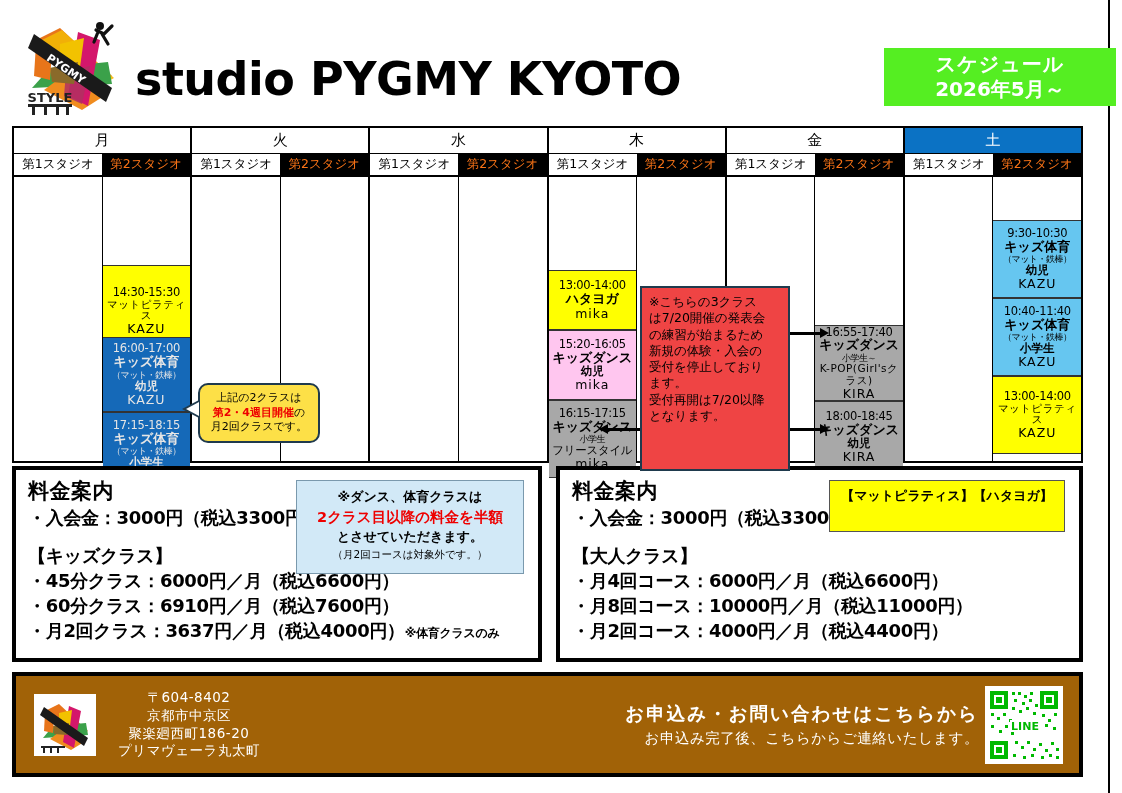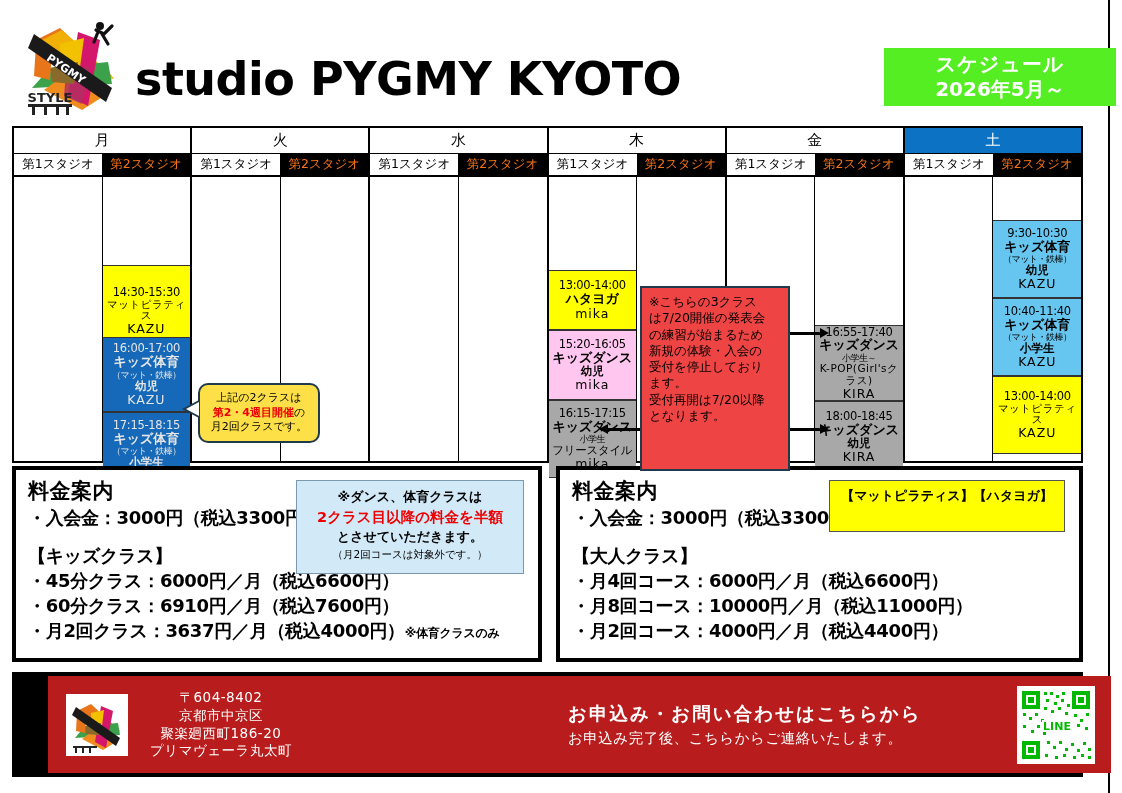--- a/index.html
+++ b/index.html
@@ -120,27 +120,27 @@
   .noteyellow{
     position:absolute;right:14px;top:10px;width:236px;height:52px;
     background:#ffff00;border:1px solid #555;box-sizing:border-box;
     font-size:13px;line-height:1.6;text-align:center;padding-top:5px;font-weight:bold;margin-left:10px;
   }
   .noteyellow .red{color:#ee0000;}
 
   
   .footer{position:absolute;left:12px;top:672px;width:1071px;height:105px;
           background:#000;box-sizing:border-box;padding:4px;}
-  .foot-in{position:relative;width:100%;height:100%;background:#b91c1c;display:flex;margin-left:32px;}
+  .foot-in{position:relative;width:100%;height:100%;background:#a16207;display:flex;}
   .foot-left{width:520px;position:relative;display:flex;align-items:center;}
   .flogo{width:62px;height:62px;background:#fff;margin-left:18px;}
   .addr{color:#fff;font-size:13.5px;line-height:1.32;text-align:center;
         margin-left:22px;letter-spacing:0.5px;}
   .foot-right{flex:1;position:relative;display:flex;align-items:center;}
-  .foot-txt{flex:1;text-align:left;color:#fff;padding-right:6px;}
+  .foot-txt{flex:1;text-align:right;color:#fff;padding-right:6px;}
   .ft1{font-size:18.5px;font-weight:bold;letter-spacing:2px;}
   .ft2{font-size:14.5px;letter-spacing:0.5px;margin-top:3px;}
   .ft3{font-size:10.5px;margin-top:7px;letter-spacing:-0.2px;}
   .qr{width:78px;height:78px;background:#fff;margin-right:16px;position:relative;}
 </style>
 </head>
 <body>
 
 <div id="page">
 

